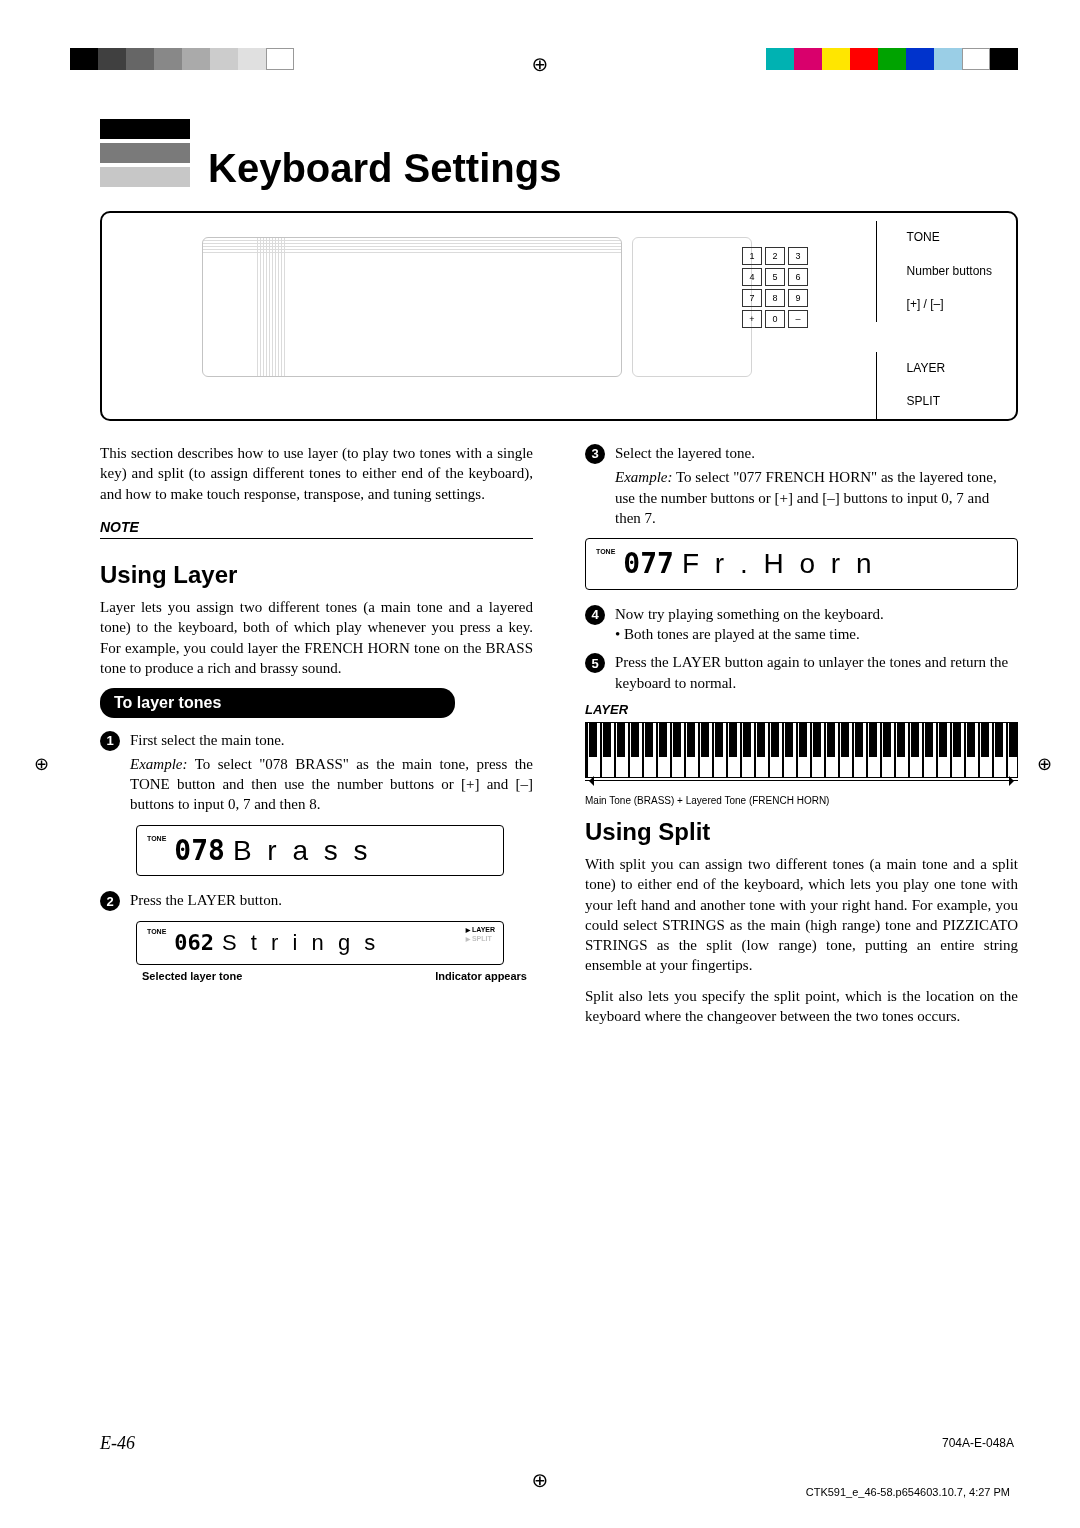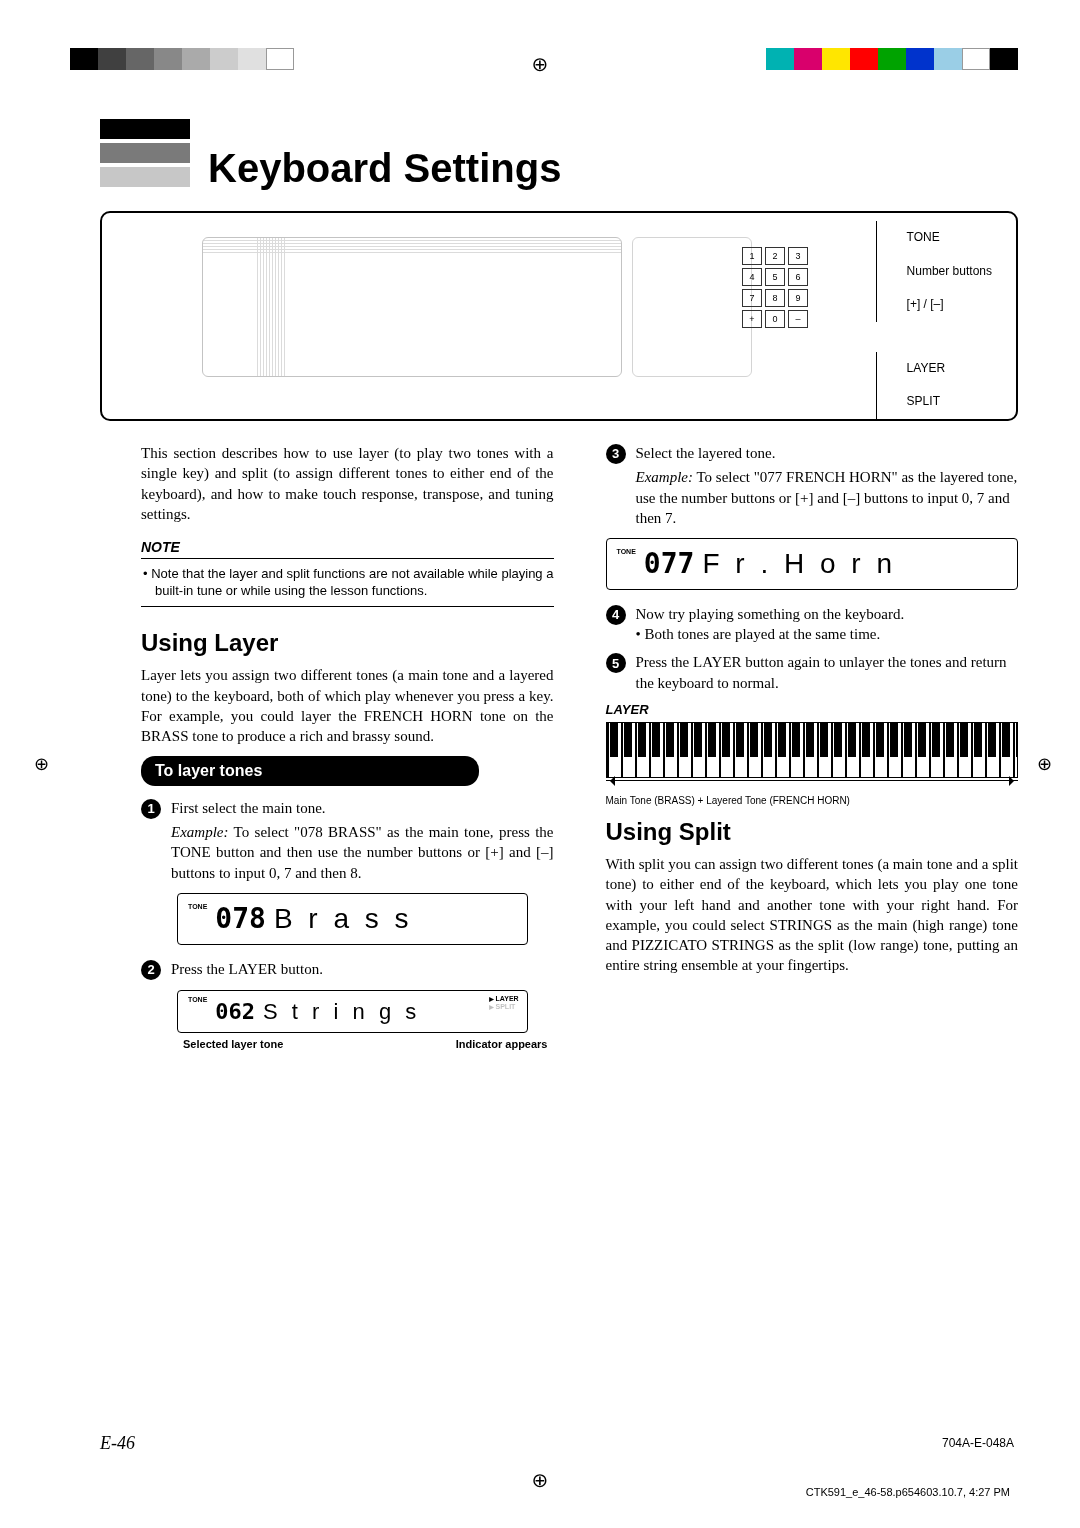--- a/index.html
+++ b/index.html
@@ -43,21 +43,21 @@
     border: 1px solid #555; border-radius: 6px; opacity:.25;
   }
   .panel-labels { position: absolute; right: 24px; top: 8px; font-family: Arial, sans-serif; font-size: 12px; line-height: 2.8; }
   .panel-labels .lbl { border-left: 1px solid #000; padding-left: 10px; margin-left: -10px; }
   .panel-labels .lbl::before { content: ""; display:inline-block; width:20px; height:0; }
   .keypad {
     position: absolute; left: 640px; top: 34px;
     display: grid; grid-template-columns: repeat(3, 20px); grid-auto-rows: 18px; gap: 3px;
   }
   .keypad div { border:1px solid #333; font-size:9px; text-align:center; line-height:16px; font-family: Arial,sans-serif;}
-  .cols { display: flex; gap: 52px; margin-left: 41px; }
+  .cols { display: flex; gap: 52px; }
   .col { flex: 1; font-size: 15px; line-height: 1.35; }
   p { text-align: justify; margin-bottom: 10px; }
   .note-box { margin: 14px 0 20px 0; }
   .note-title { font-family: Arial,sans-serif; font-style: italic; font-weight: bold; font-size: 14px; border-bottom: 1.5px solid #000; padding-bottom: 1px; }
   .note-body { font-family: Arial, sans-serif; font-size: 13px; padding: 6px 0 6px 14px; border-bottom: 1.5px solid #000; text-align: justify;}
   .note-body::before { content: "• "; margin-left: -12px; }
   .h2 { font-family: Arial,sans-serif; font-weight: bold; font-size: 24px; margin: 8px 0 6px 0; }
   .blackbar {
     background: #000; color: #fff; font-family: Arial,sans-serif; font-weight: bold;
     font-size: 16px; padding: 4px 14px; border-radius: 14px; margin: 10px 0 12px 0; width: 82%;
@@ -174,21 +174,20 @@
     </div>
   </div>
 
   <div class="cols">
 
     <div class="col">
       <p>This section describes how to use layer (to play two tones with a single key) and split (to assign different tones to either end of the keyboard), and how to make touch response, transpose, and tuning settings.</p>
 
       <div class="note-box">
         <div class="note-title">NOTE</div>
-        <div class="note-body">Note that the layer and split functions are not available while playing a built-in tune or while using the lesson functions.</div>
       </div>
 
       <div class="h2">Using Layer</div>
       <p>Layer lets you assign two different tones (a main tone and a layered tone) to the keyboard, both of which play whenever you press a key. For example, you could layer the FRENCH HORN tone on the BRASS tone to produce a rich and brassy sound.</p>
 
       <div class="blackbar">To layer tones</div>
 
       <div class="step">
         <div class="numcircle">1</div>
         <div class="step-body">
@@ -260,20 +259,21 @@
 
       <div class="keyboard-fig">
         <div class="kb-label">LAYER</div>
         <div class="kb-keys"></div>
         <div class="kb-arrow"></div>
         <div class="kb-cap">Main Tone (BRASS) + Layered Tone (FRENCH HORN)</div>
       </div>
 
       <div class="h2">Using Split</div>
       <p>With split you can assign two different tones (a main tone and a split tone) to either end of the keyboard, which lets you play one tone with your left hand and another tone with your right hand. For example, you could select STRINGS as the main (high range) tone and PIZZICATO STRINGS as the split (low range) tone, putting an entire string ensemble at your fingertips.</p>
+      <p>Split also lets you specify the split point, which is the location on the keyboard where the changeover between the two tones occurs.</p>
     </div>
   </div>
 
   <div class="page-num">E-46</div>
   <div class="doc-id">704A-E-048A</div>
 </div>
 
 <div class="footer-meta">
   <span>CTK591_e_46-58.p65</span>
   <span>46</span>

